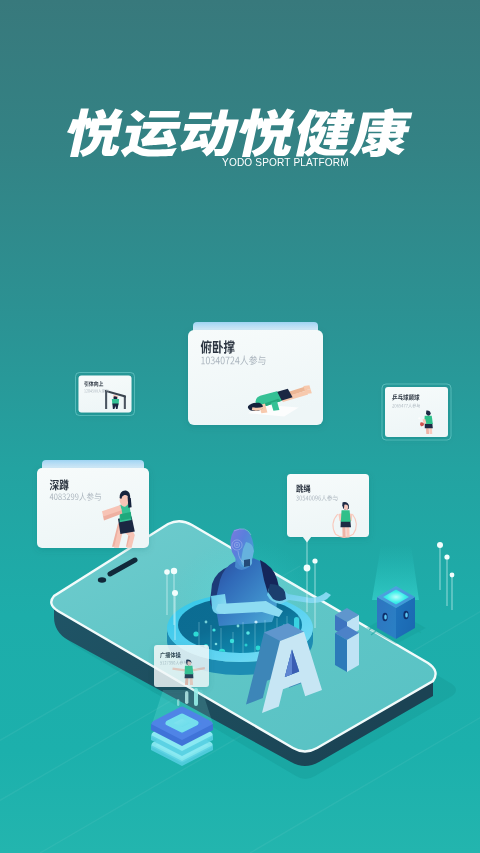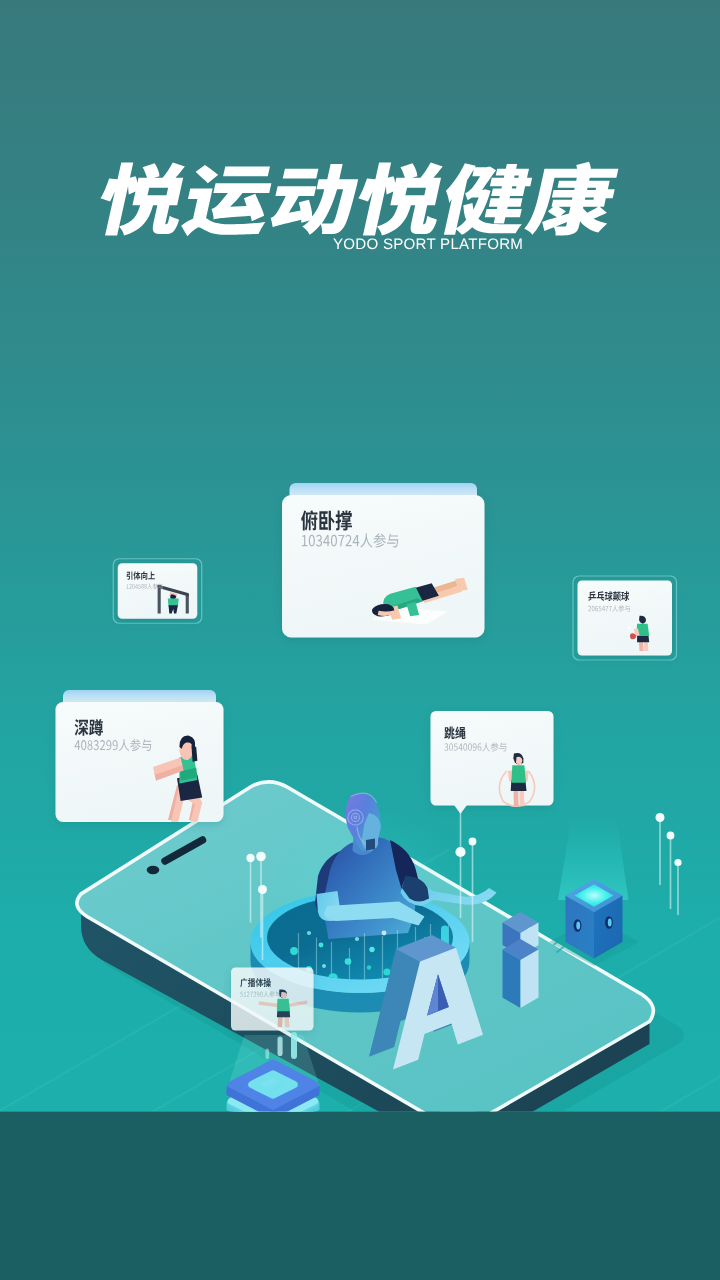--- a/index.html
+++ b/index.html
@@ -1,18 +1,18 @@
 <!DOCTYPE html>
 <html><head>
 <meta charset="utf-8">
 <title>YODO Sport Platform</title>
 <style>
 html,body{margin:0;padding:0;background:#1b5f63;}
 body{width:480px;height:853px;overflow:hidden;font-family:"Liberation Sans",sans-serif;}
-#stage{position:relative;width:480px;height:741px;overflow:hidden;background:#2c8a8c;}
+#stage{position:relative;width:480px;height:853px;overflow:hidden;background:#2c8a8c;}
 #stage > svg{position:absolute;left:0;top:0;}
 </style>
 </head>
 <body>
 
 <div id="stage">
 <svg width="480" height="853" viewBox="0 0 480 853" xmlns="http://www.w3.org/2000/svg">
 <defs>
   <linearGradient id="bgGrad" x1="0" y1="0" x2="0" y2="1">
     <stop offset="0" stop-color="#38797c"></stop>

